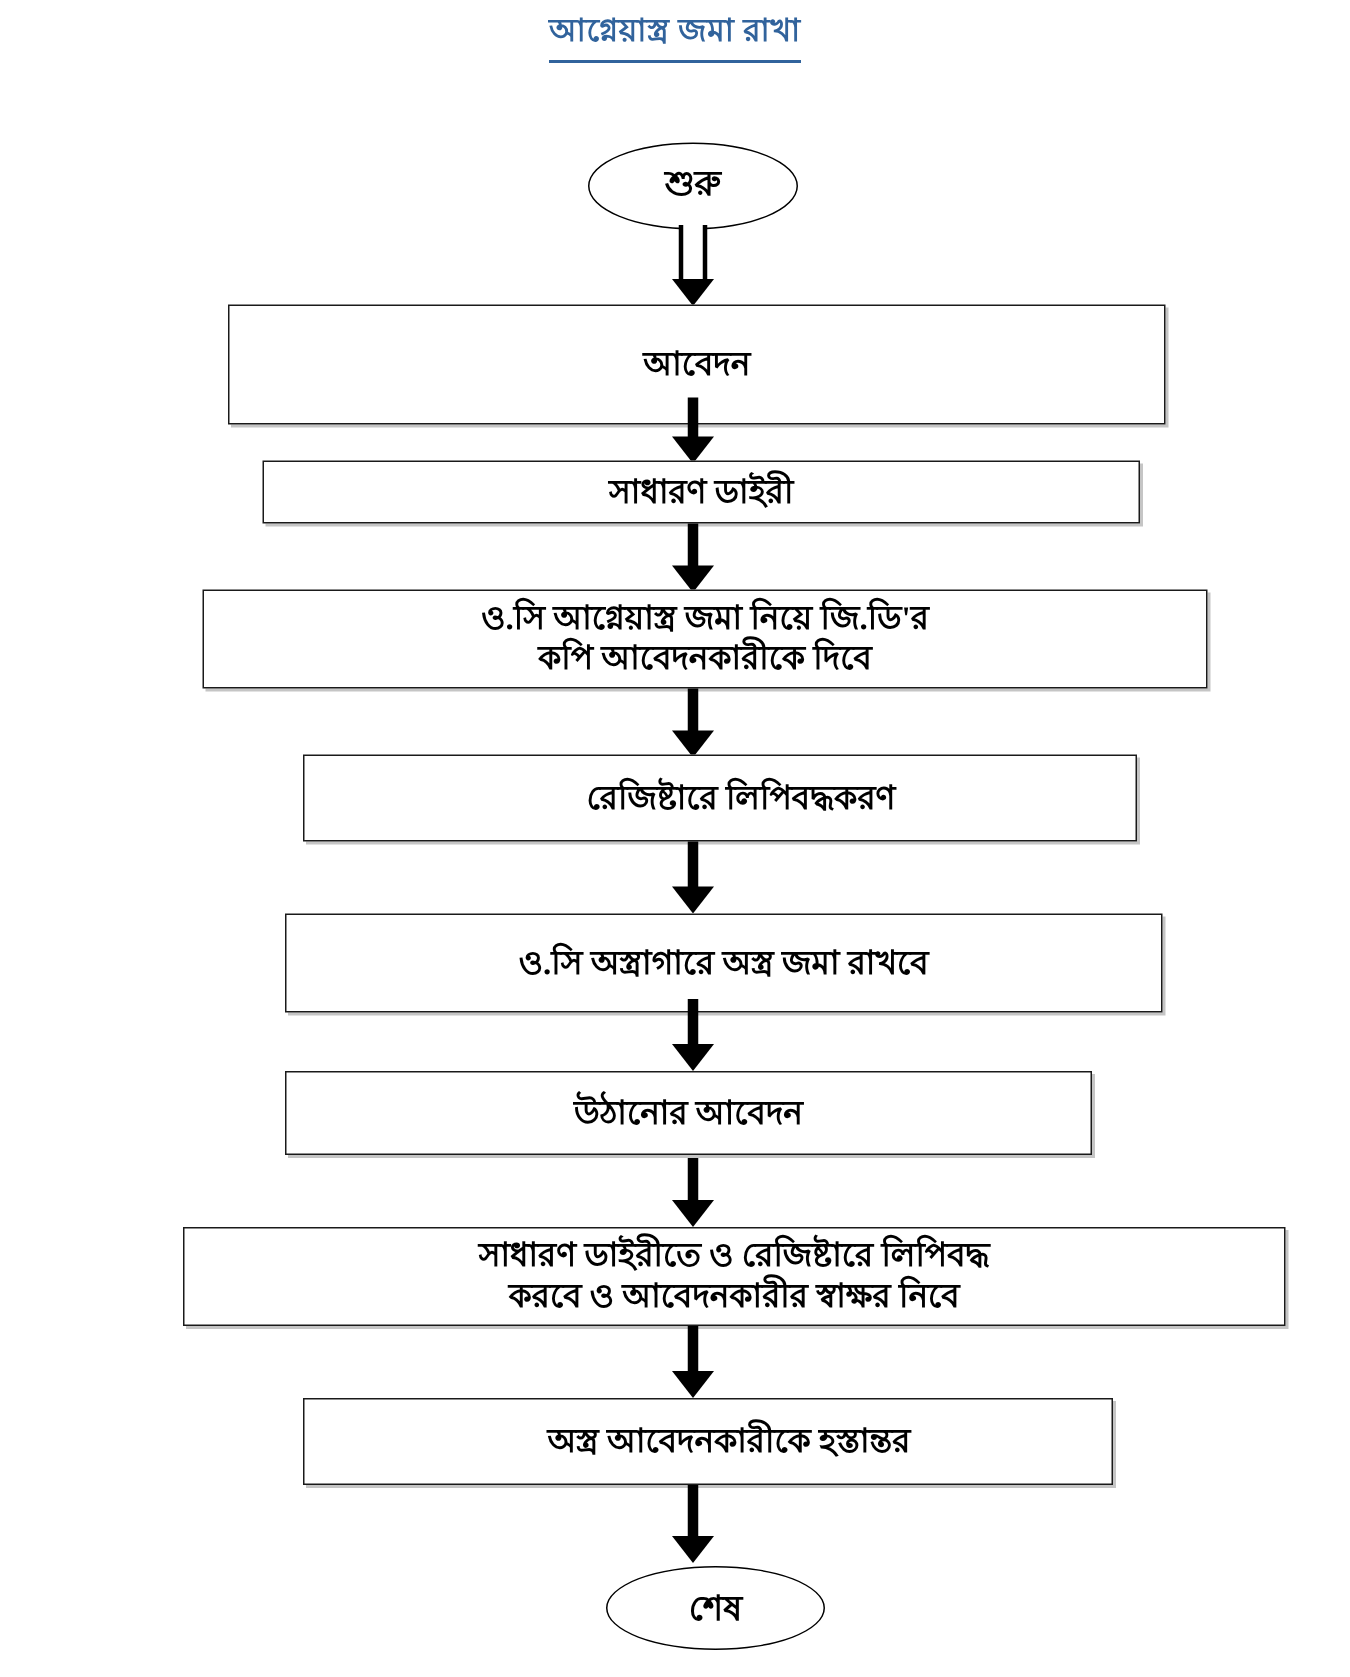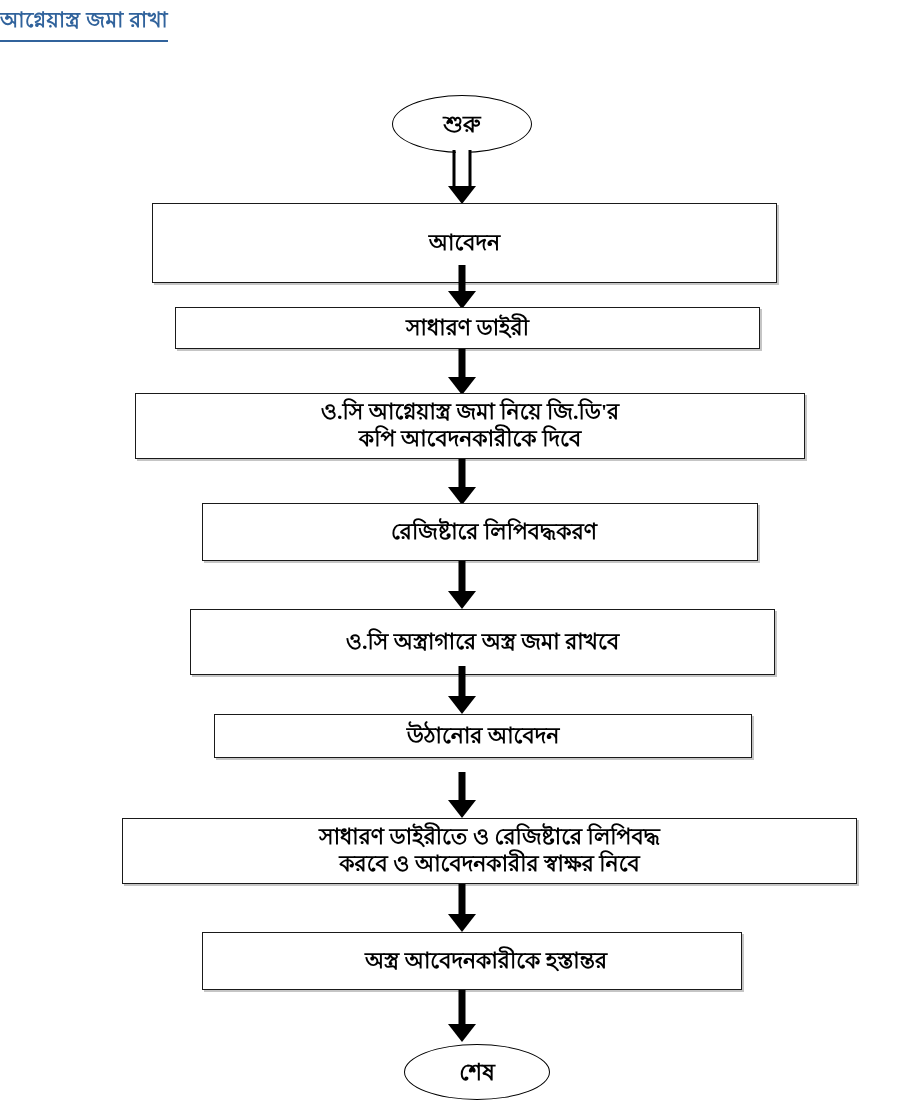--- a/index.html
+++ b/index.html
@@ -15,20 +15,21 @@
     font-family: "Liberation Serif", "DejaVu Serif", serif;
     overflow: hidden;
   }
 
   
   .flow-title {
     position: absolute;
     left: 0;
     top: 4px;
     width: 900px;
+    text-align: center;
     font-size: 21px;
     font-weight: bold;
     color: #31639C;
     letter-spacing: 0.5px;
   }
   .flow-title .title-text {
     display: inline-block;
     border-bottom: 2px solid #31639C;
     padding-bottom: 1px;
   }
@@ -121,21 +122,21 @@
 </style>
 </head>
 <body>
 
 <div class="chart-canvas">
 
   <div class="flow-title">
     <span class="title-text">আগ্নেয়াস্ত্র জমা রাখা</span>
   </div>
 
-  <div class="node-oval" style="left:392px; top:95px; width:140px; height:58px;">
+  <div class="node-oval" style="left:392px; top:95px; width:140px; height:58px;font-family:Liberation Mono, monospace;">
     <span class="oval-label">শুরু</span>
   </div>
 
   <div class="connector double" style="left:462px; top:150px; height:54px;">
     <div class="shaft" style="height:38px;"></div>
     <div class="head" style="top:36px;"></div>
   </div>
 
   <div class="node-box" style="left:152px; top:203px; width:625px; height:80px;">
     <span class="box-label">আবেদন</span>
@@ -176,21 +177,21 @@
 
   <div class="node-box" style="left:190px; top:609px; width:585px; height:66px;">
     <span class="box-label">ও.সি অস্ত্রাগারে অস্ত্র জমা রাখবে</span>
   </div>
 
   <div class="connector" style="left:462px; top:666px; height:48px;">
     <div class="shaft" style="height:32px;"></div>
     <div class="head" style="top:30px;"></div>
   </div>
 
-  <div class="node-box" style="left:214px; top:714px; width:538px; height:44px;text-align:center;">
+  <div class="node-box" style="left:190px; top:714px; width:538px; height:56px;text-align:center;">
     <span class="box-label">উঠানোর আবেদন</span>
   </div>
 
   <div class="connector" style="left:462px; top:772px; height:46px;">
     <div class="shaft" style="height:30px;"></div>
     <div class="head" style="top:28px;"></div>
   </div>
 
   <div class="node-box two-line" style="left:122px; top:818px; width:735px; height:66px;">
     <span class="box-label">সাধারণ ডাইরীতে ও রেজিষ্টারে লিপিবদ্ধ

